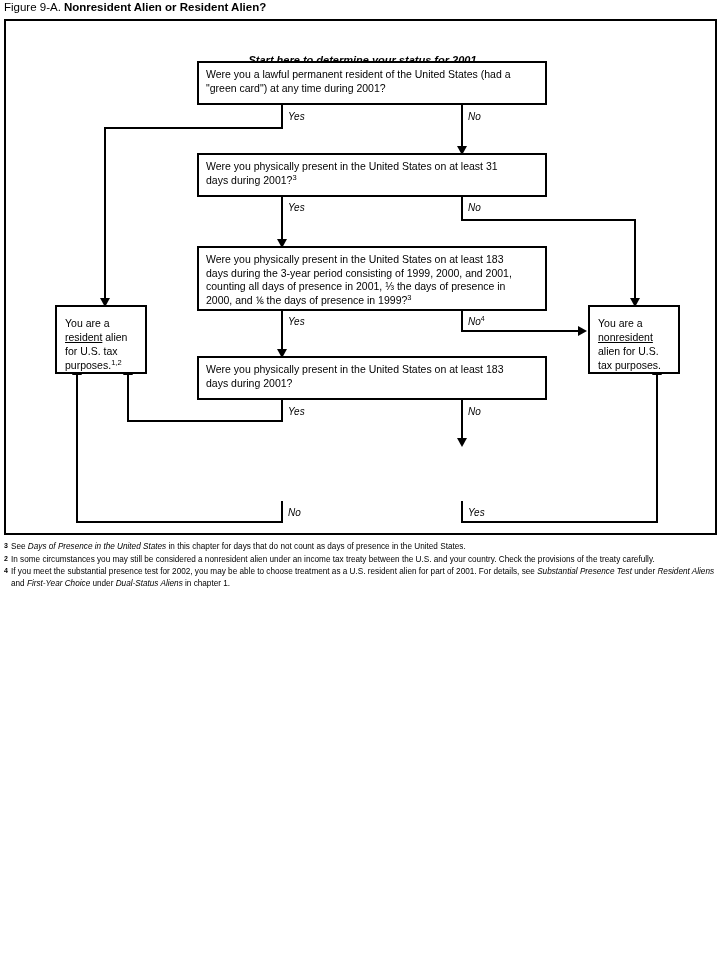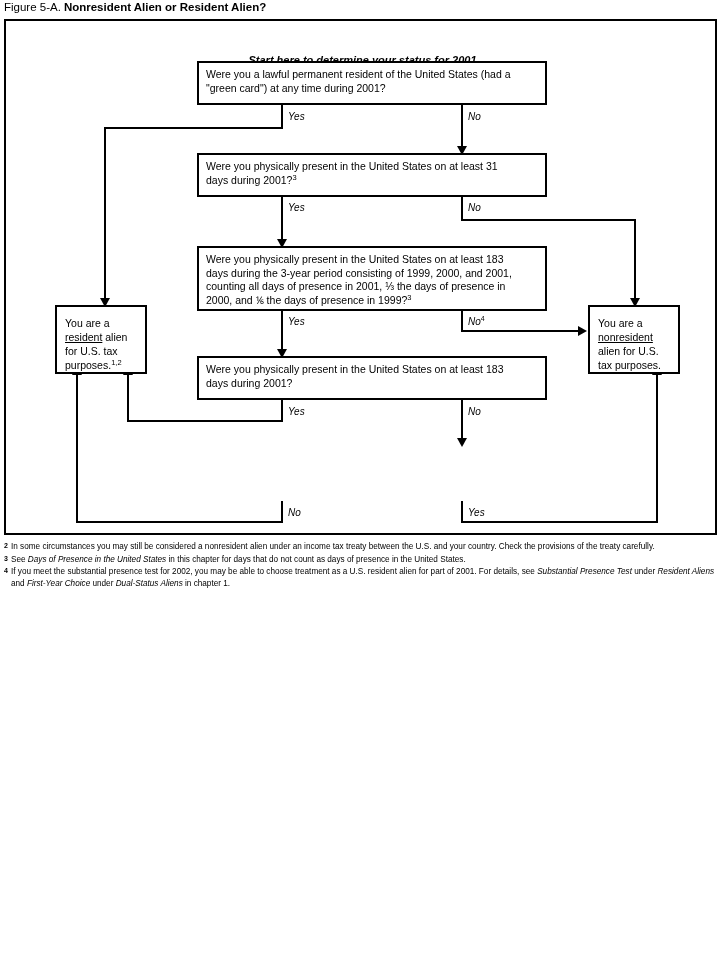--- a/index.html
+++ b/index.html
@@ -138,21 +138,21 @@
     top: -1px;
     font-size: 7px;
     font-weight: bold;
   }
   .footnote i { font-style: italic; }
 </style>
 </head>
 <body>
 
 <div id="figure-caption">
-  <span class="fig-num">Figure 5-A.</span><span class="fig-title">Nonresident Alien or Resident Alien?</span>
+  <span class="fig-num">Figure 9-A.</span><span class="fig-title">Nonresident Alien or Resident Alien?</span>
 </div>
 
 <div id="chart-frame">
 
   <div id="start-label">Start here to determine your status for 2001</div>
 
   <div class="node decision" style="left:191px; top:40px; width:350px; height:44px;">
     <span>Were you a lawful permanent resident of the United States (had a "green card") at any time during 2001?</span>
   </div>
 
@@ -230,16 +230,16 @@
   <div class="node terminal" style="left:582px; top:284px; width:92px; height:69px;">
     <span>You are a</span><br>
     <u>nonresident</u><br>
     <span>alien for U.S.</span><br>
     <span>tax purposes.</span>
   </div>
 
 </div>
 
 <div id="footnotes">
+    <div class="footnote"><span class="fn-mark">3</span><span>See </span><i>Days of Presence in the United States</i><span> in this chapter for days that do not count as days of presence in the United States.</span></div>
     <div class="footnote"><span class="fn-mark">2</span><span>In some circumstances you may still be considered a nonresident alien under an income tax treaty between the U.S. and your country. Check the provisions of the treaty carefully.</span></div>
-    <div class="footnote"><span class="fn-mark">3</span><span>See </span><i>Days of Presence in the United States</i><span> in this chapter for days that do not count as days of presence in the United States.</span></div>
     <div class="footnote"><span class="fn-mark">4</span><span>If you meet the substantial presence test for 2002, you may be able to choose treatment as a U.S. resident alien for part of 2001. For details, see </span><i>Substantial Presence Test</i><span> under </span><i>Resident Aliens</i><span> and </span><i>First-Year Choice</i><span> under </span><i>Dual-Status Aliens</i><span> in chapter 1.</span></div>
   </div>
 
 </body></html>

